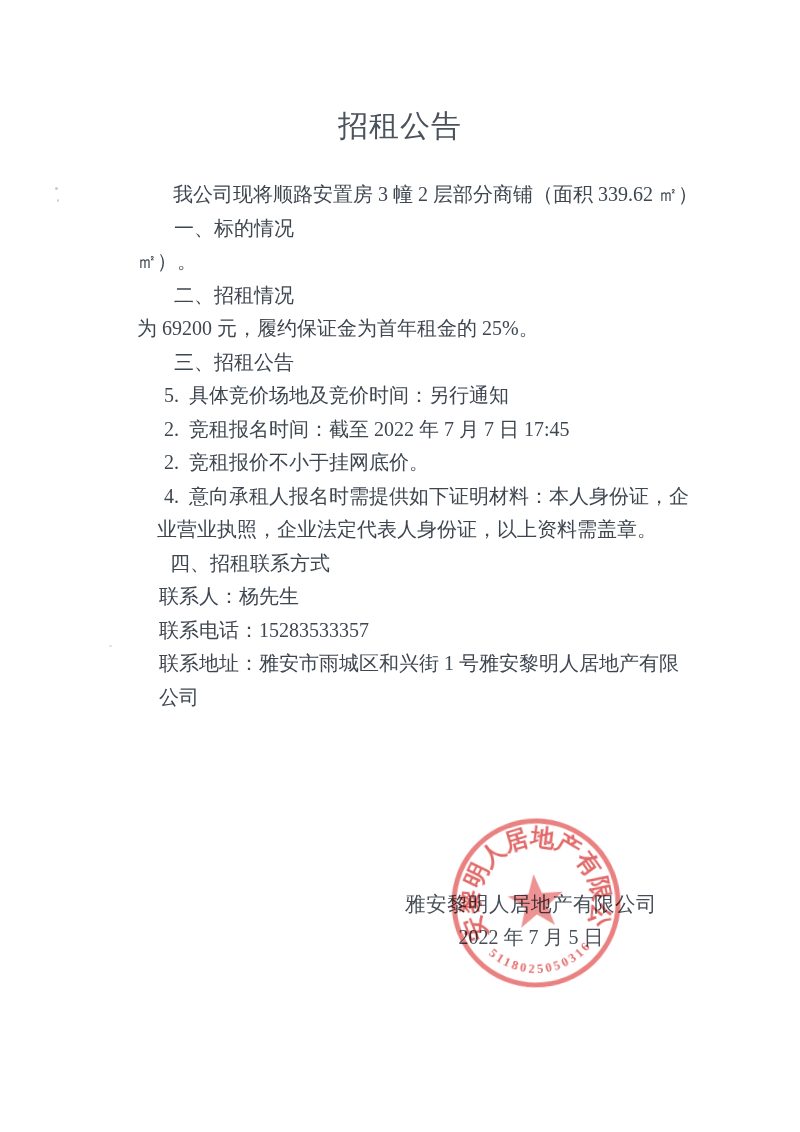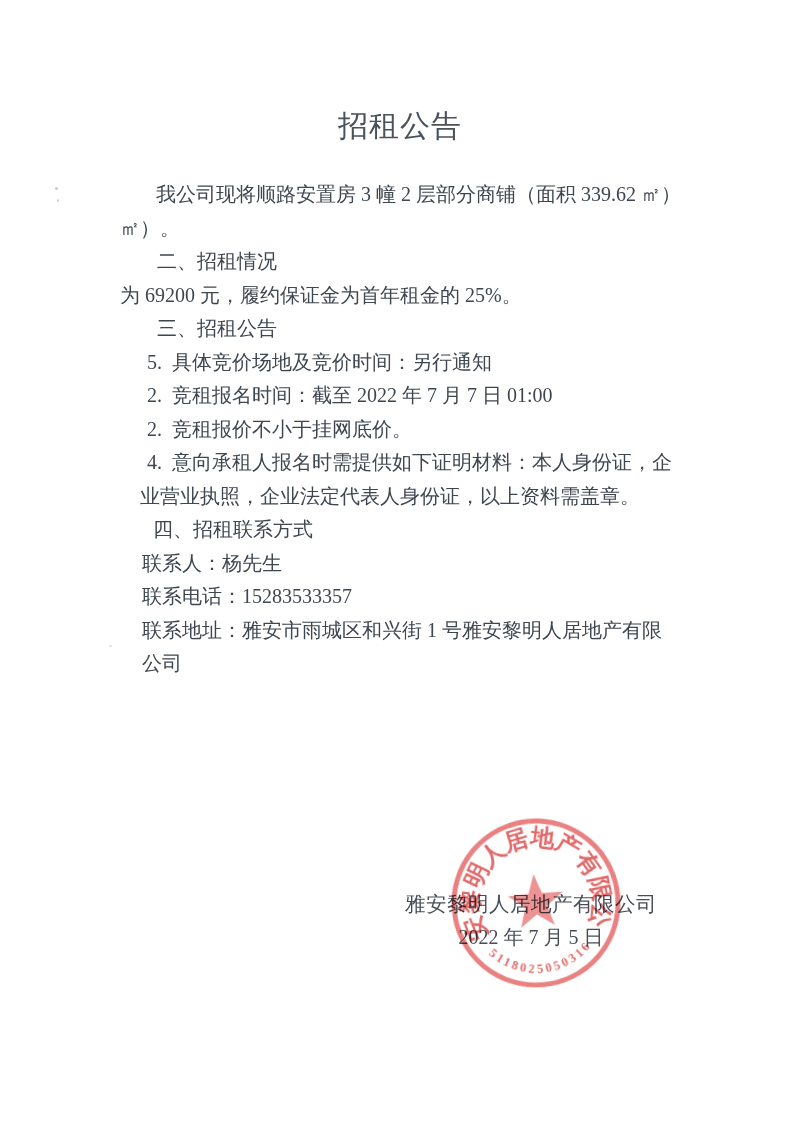--- a/index.html
+++ b/index.html
@@ -17,21 +17,21 @@
     left: 0;
     width: 800px;
     text-align: center;
     font-size: 30px;
     line-height: 40px;
     letter-spacing: 1px;
     color: #4a525b;
   }
   .content {
     position: absolute;
-    left: 120px;
+    left: 137px;
     top: 178px;
     width: 575px;
   }
   .line {
     white-space: pre;
     height: 33.5px;
     line-height: 33.5px;
     font-size: 20px;
     color: #3e4650;
   }
@@ -81,26 +81,27 @@
 </style>
 </head>
 <body>
 
 <div class="page">
 
   <div class="title">招租公告</div>
 
   <div class="content">
     <div class="line pl-first">我公司现将顺路安置房 3 幢 2 层部分商铺（面积 339.62 ㎡）</div>
+    <div class="line pl-section">一、标的情况</div>
     <div class="line">㎡）。</div>
     <div class="line pl-section">二、招租情况</div>
     <div class="line">为 69200 元，履约保证金为首年租金的 25%。</div>
     <div class="line pl-section">三、招租公告</div>
     <div class="line pl-list">5.  具体竞价场地及竞价时间：另行通知</div>
-    <div class="line pl-list">2.  竞租报名时间：截至 2022 年 7 月 7 日 01:00</div>
+    <div class="line pl-list">2.  竞租报名时间：截至 2022 年 7 月 7 日 17:45</div>
     <div class="line pl-list">2.  竞租报价不小于挂网底价。</div>
     <div class="line pl-list">4.  意向承租人报名时需提供如下证明材料：本人身份证，企</div>
     <div class="line pl-wrap">业营业执照，企业法定代表人身份证，以上资料需盖章。</div>
     <div class="line pl-sec4">四、招租联系方式</div>
     <div class="line pl-contact">联系人：杨先生</div>
     <div class="line pl-contact">联系电话：15283533357</div>
     <div class="line pl-contact">联系地址：雅安市雨城区和兴街 1 号雅安黎明人居地产有限</div>
     <div class="line pl-contact">公司</div>
   </div>
 

